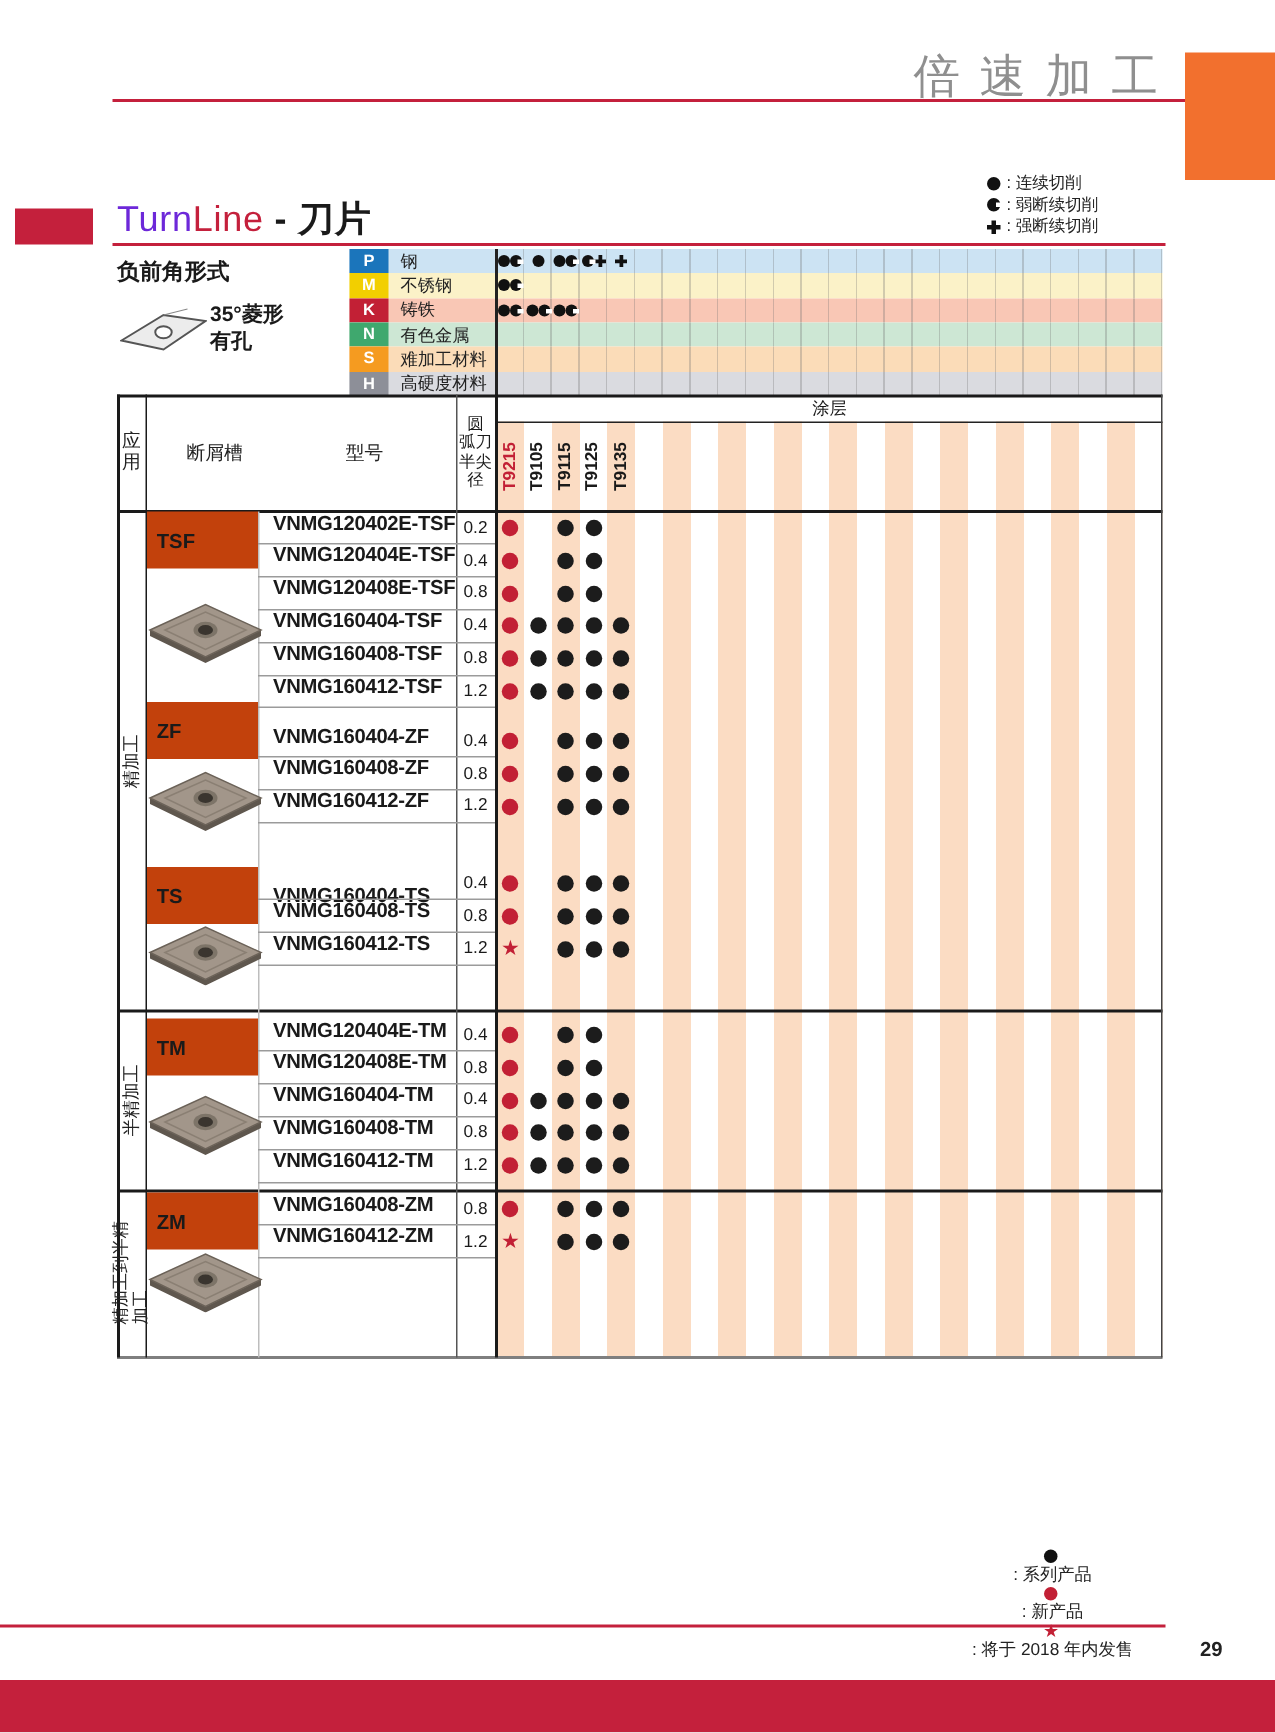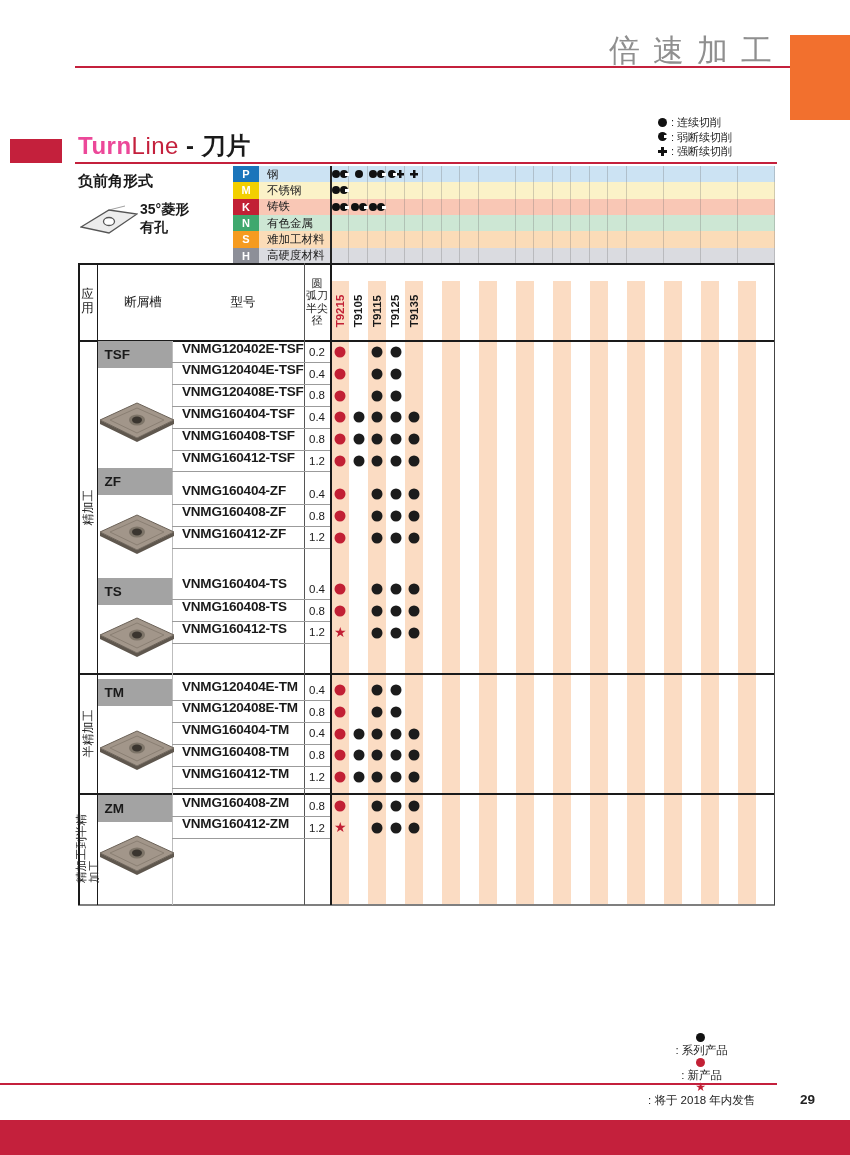--- a/index.html
+++ b/index.html
@@ -23,21 +23,21 @@
   .sym-c{position:relative;width:9px;height:9px;border-radius:50%;background:#111;display:inline-block;}
   .sym-c::after{content:"";position:absolute;right:-1px;top:3px;width:4px;height:3px;background:#fff;}
   .sym-x{width:9px;height:9px;display:inline-block;
          background:linear-gradient(#111,#111) center/9px 3px no-repeat,
                     linear-gradient(#111,#111) center/3px 9px no-repeat;}
   .sym-star{color:#c22035;font-size:12px;line-height:9px;}
 
   
   .red-tab{top:139px;left:10px;width:52px;height:24px;background:#c4203c;}
   .section-heading{top:130px;left:78px;font-size:24px;letter-spacing:.5px;}
-  .t-bold{color:#ec4899;font-weight:700;}
+  .t-bold{color:#6d28d9;font-weight:400;}
   .t-reg{color:#c4203c;font-weight:400;}
   .t-zh{color:#1a1a1a;font-weight:700;}
   .heading-rule{top:162px;left:75px;width:702px;height:2px;background:#c4203c;}
   .rake-label{top:172px;left:78px;font-size:15px;font-weight:700;}
 
   .shape-icon{top:205px;left:80px;}
   .shape-l1{top:201px;left:140px;font-size:14px;font-weight:600;}
   .shape-l2{top:219px;left:140px;font-size:14px;font-weight:600;}
 
   
@@ -66,21 +66,21 @@
                 font-size:11.5px;border-bottom:1px solid #222;}
   .grade-col{position:absolute;top:20px;height:56px;width:18.5px;display:flex;align-items:center;justify-content:center;}
   .grade-col span{display:inline-block;transform:rotate(-90deg);white-space:nowrap;font-size:11.5px;font-weight:700;}
   .radius-head{position:absolute;left:226px;top:0;width:26px;height:77px;display:flex;flex-direction:column;
                align-items:center;justify-content:center;font-size:11px;line-height:1.12;}
 
   .app-label{position:absolute;left:0;width:19px;display:flex;align-items:center;justify-content:center;}
   .app-label .rot{transform:rotate(-90deg);white-space:nowrap;font-size:12px;color:#222;}
   .app-label .rot2{transform:rotate(-90deg);font-size:11.5px;line-height:12.5px;color:#222;white-space:nowrap;}
 
-  .block-label{position:absolute;left:19.5px;width:74.5px;height:27px;background:#a3a3a3;
+  .block-label{position:absolute;left:19.5px;width:74.5px;height:38px;background:#c2410c;
                display:flex;align-items:center;font-weight:700;font-size:13.5px;padding-left:7px;box-sizing:border-box;}
   .model{position:absolute;left:104px;width:150px;font-size:13.5px;font-weight:700;letter-spacing:-.2px;
          height:14px;display:flex;align-items:center;}
   .radius-val{position:absolute;left:226px;width:26px;height:21.8px;display:flex;align-items:center;justify-content:center;
               font-size:11.5px;}
   .row-rule{position:absolute;left:94px;width:158px;height:1px;background:#9b9b9b;}
   .dot{position:absolute;width:11px;height:11px;border-radius:50%;transform:translate(-50%,-50%);}
   .dot.s{background:#1c1c1c;}
   .dot.n{background:#c22035;}
   .star{position:absolute;transform:translate(-50%,-54%);color:#c22035;font-size:14px;font-weight:400;}
@@ -216,20 +216,21 @@
 
     <div class="hdr-label v-stack" style="left:2px;top:24px;width:15px;">应用</div>
     <div class="hdr-label" style="left:25px;top:31px;width:80px;">断屑槽</div>
     <div class="hdr-label" style="left:125px;top:31px;width:80px;">型号</div>
     <div class="radius-head">
         <div>圆</div>
         <div>弧刀</div>
         <div>半尖</div>
         <div>径</div>
       </div>
+    <div class="coating-cell">涂层</div>
     <div id="grade-heads">
         <div class="grade-col" style="left: 253px;">
           <span style="color: rgb(194, 32, 53);">T9215</span>
         </div>
         <div class="grade-col" style="left: 271.5px;">
           <span style="color: rgb(26, 26, 26);">T9105</span>
         </div>
         <div class="grade-col" style="left: 290px;">
           <span style="color: rgb(26, 26, 26);">T9115</span>
         </div>
@@ -339,21 +340,21 @@
         <span class="dot s" style="left: 317.75px; top: 274.5px;"></span>
         <span class="dot s" style="left: 336.25px; top: 274.5px;"></span>
         <div class="block-label" style="top: 315px;">TS</div>
         <div class="insert-img" style="top: 352px;"><svg width="78" height="42" viewBox="0 0 78 42">
             <polygon points="2,24 39,42 76,24 76,20 39,38 2,20" fill="#5f574e"></polygon>
             <polygon points="2,20 39,3 76,20 39,38" fill="#a2968a" stroke="#6b6258" stroke-width="1"></polygon>
             <polygon points="12,20 39,8 66,20 39,33" fill="none" stroke="#8a7f73" stroke-width="1"></polygon>
             <ellipse cx="39" cy="20" rx="8" ry="5.5" fill="#7d7468"></ellipse>
             <ellipse cx="39" cy="20" rx="5" ry="3.4" fill="#3a352f"></ellipse>
           </svg></div>
-        <div class="model" style="top: 313px;">VNMG160404-TS</div>
+        <div class="model" style="top: 326px;">VNMG160404-TS</div>
         <div class="radius-val" style="top: 315px;">0.4</div>
         <div class="row-rule" style="top: 336.3px;"></div>
         <span class="dot n" style="left: 262.25px; top: 325.9px;"></span>
         <span class="dot s" style="left: 299.25px; top: 325.9px;"></span>
         <span class="dot s" style="left: 317.75px; top: 325.9px;"></span>
         <span class="dot s" style="left: 336.25px; top: 325.9px;"></span>
         <div class="model" style="top: 336.8px;">VNMG160408-TS</div>
         <div class="radius-val" style="top: 336.8px;">0.8</div>
         <div class="row-rule" style="top: 358.1px;"></div>
         <span class="dot n" style="left: 262.25px; top: 347.7px;"></span>

